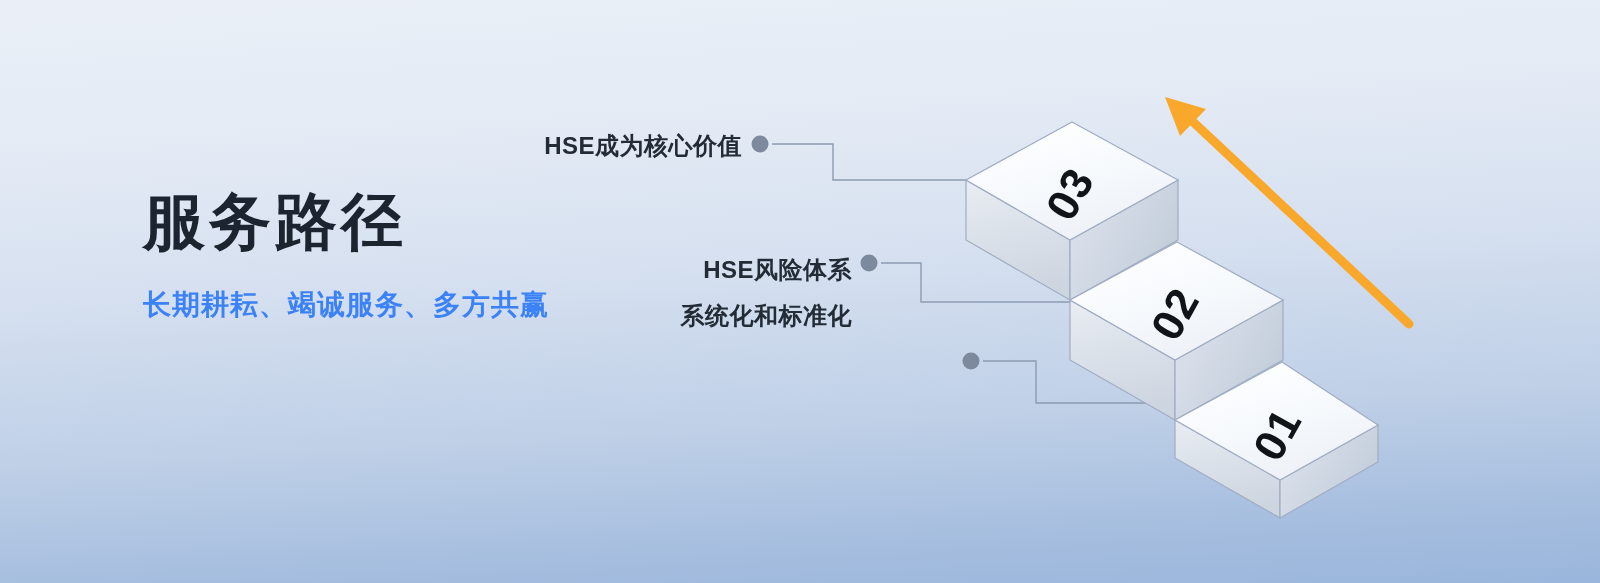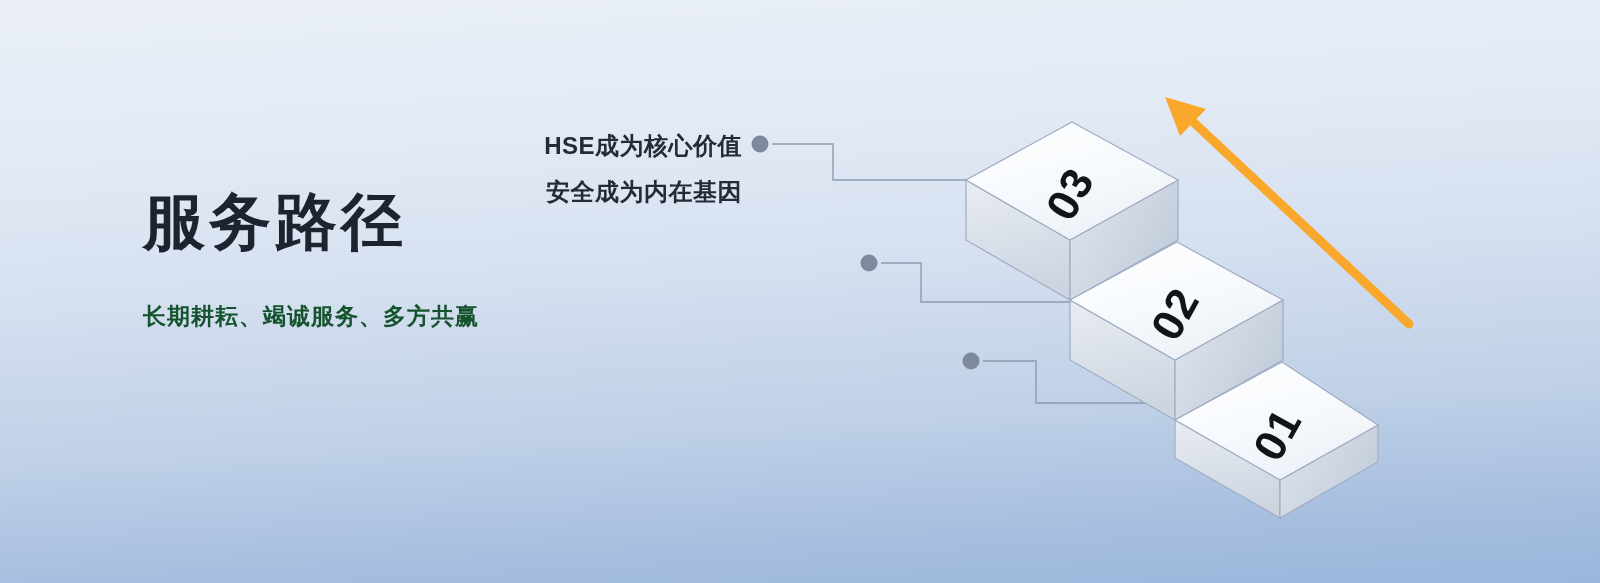--- a/index.html
+++ b/index.html
@@ -11,23 +11,23 @@
   }
   #stage { position:absolute; inset:0; }
 
   
   .left-copy { position:absolute; left:143px; top:186px; width:520px; }
   .page-title {
     font-size:62px; font-weight:bold; letter-spacing:4px;
     color:#1c2430; line-height:1.15;
   }
   .page-subtitle {
-    margin-top:44px;
-    font-size:23px; font-weight:bold; letter-spacing:1px;
-    color:#14532d;
+    margin-top:29px;
+    font-size:28px; font-weight:bold; letter-spacing:1px;
+    color:#3b82f6;
   }
 
   
   .callout { position:absolute; text-align:right; }
   .callout .ln {
     font-size:24px; font-weight:bold; color:#222b36;
     line-height:1; letter-spacing:.5px; white-space:nowrap;
   }
   .callout .ln + .ln { margin-top:22px; }
   .callout-1 { left:460px; top:134px; width:282px; }
@@ -55,23 +55,26 @@
 
 <div id="stage">
 
   <div class="left-copy">
     <div class="page-title">服务路径</div>
     <div class="page-subtitle">长期耕耘、竭诚服务、多方共赢</div>
   </div>
 
   <div class="callout callout-1">
     <div class="ln">HSE成为核心价值</div>
-    <div class="ln">安全成为内在基因</div>
   </div>
 
+  <div class="callout callout-2">
+    <div class="ln">HSE风险体系</div>
+    <div class="ln">系统化和标准化</div>
+  </div>
 
 
   <svg class="overlay" viewBox="0 0 1600 583">
     <defs>
       <linearGradient id="gTop" x1="0" y1="0" x2="0.5" y2="1">
         <stop offset="0%" stop-color="#ffffff"></stop>
         <stop offset="55%" stop-color="#f7fafd"></stop>
         <stop offset="100%" stop-color="#eef2f8"></stop>
       </linearGradient>
       <linearGradient id="gFront" x1="0" y1="0" x2="0.2" y2="1">

